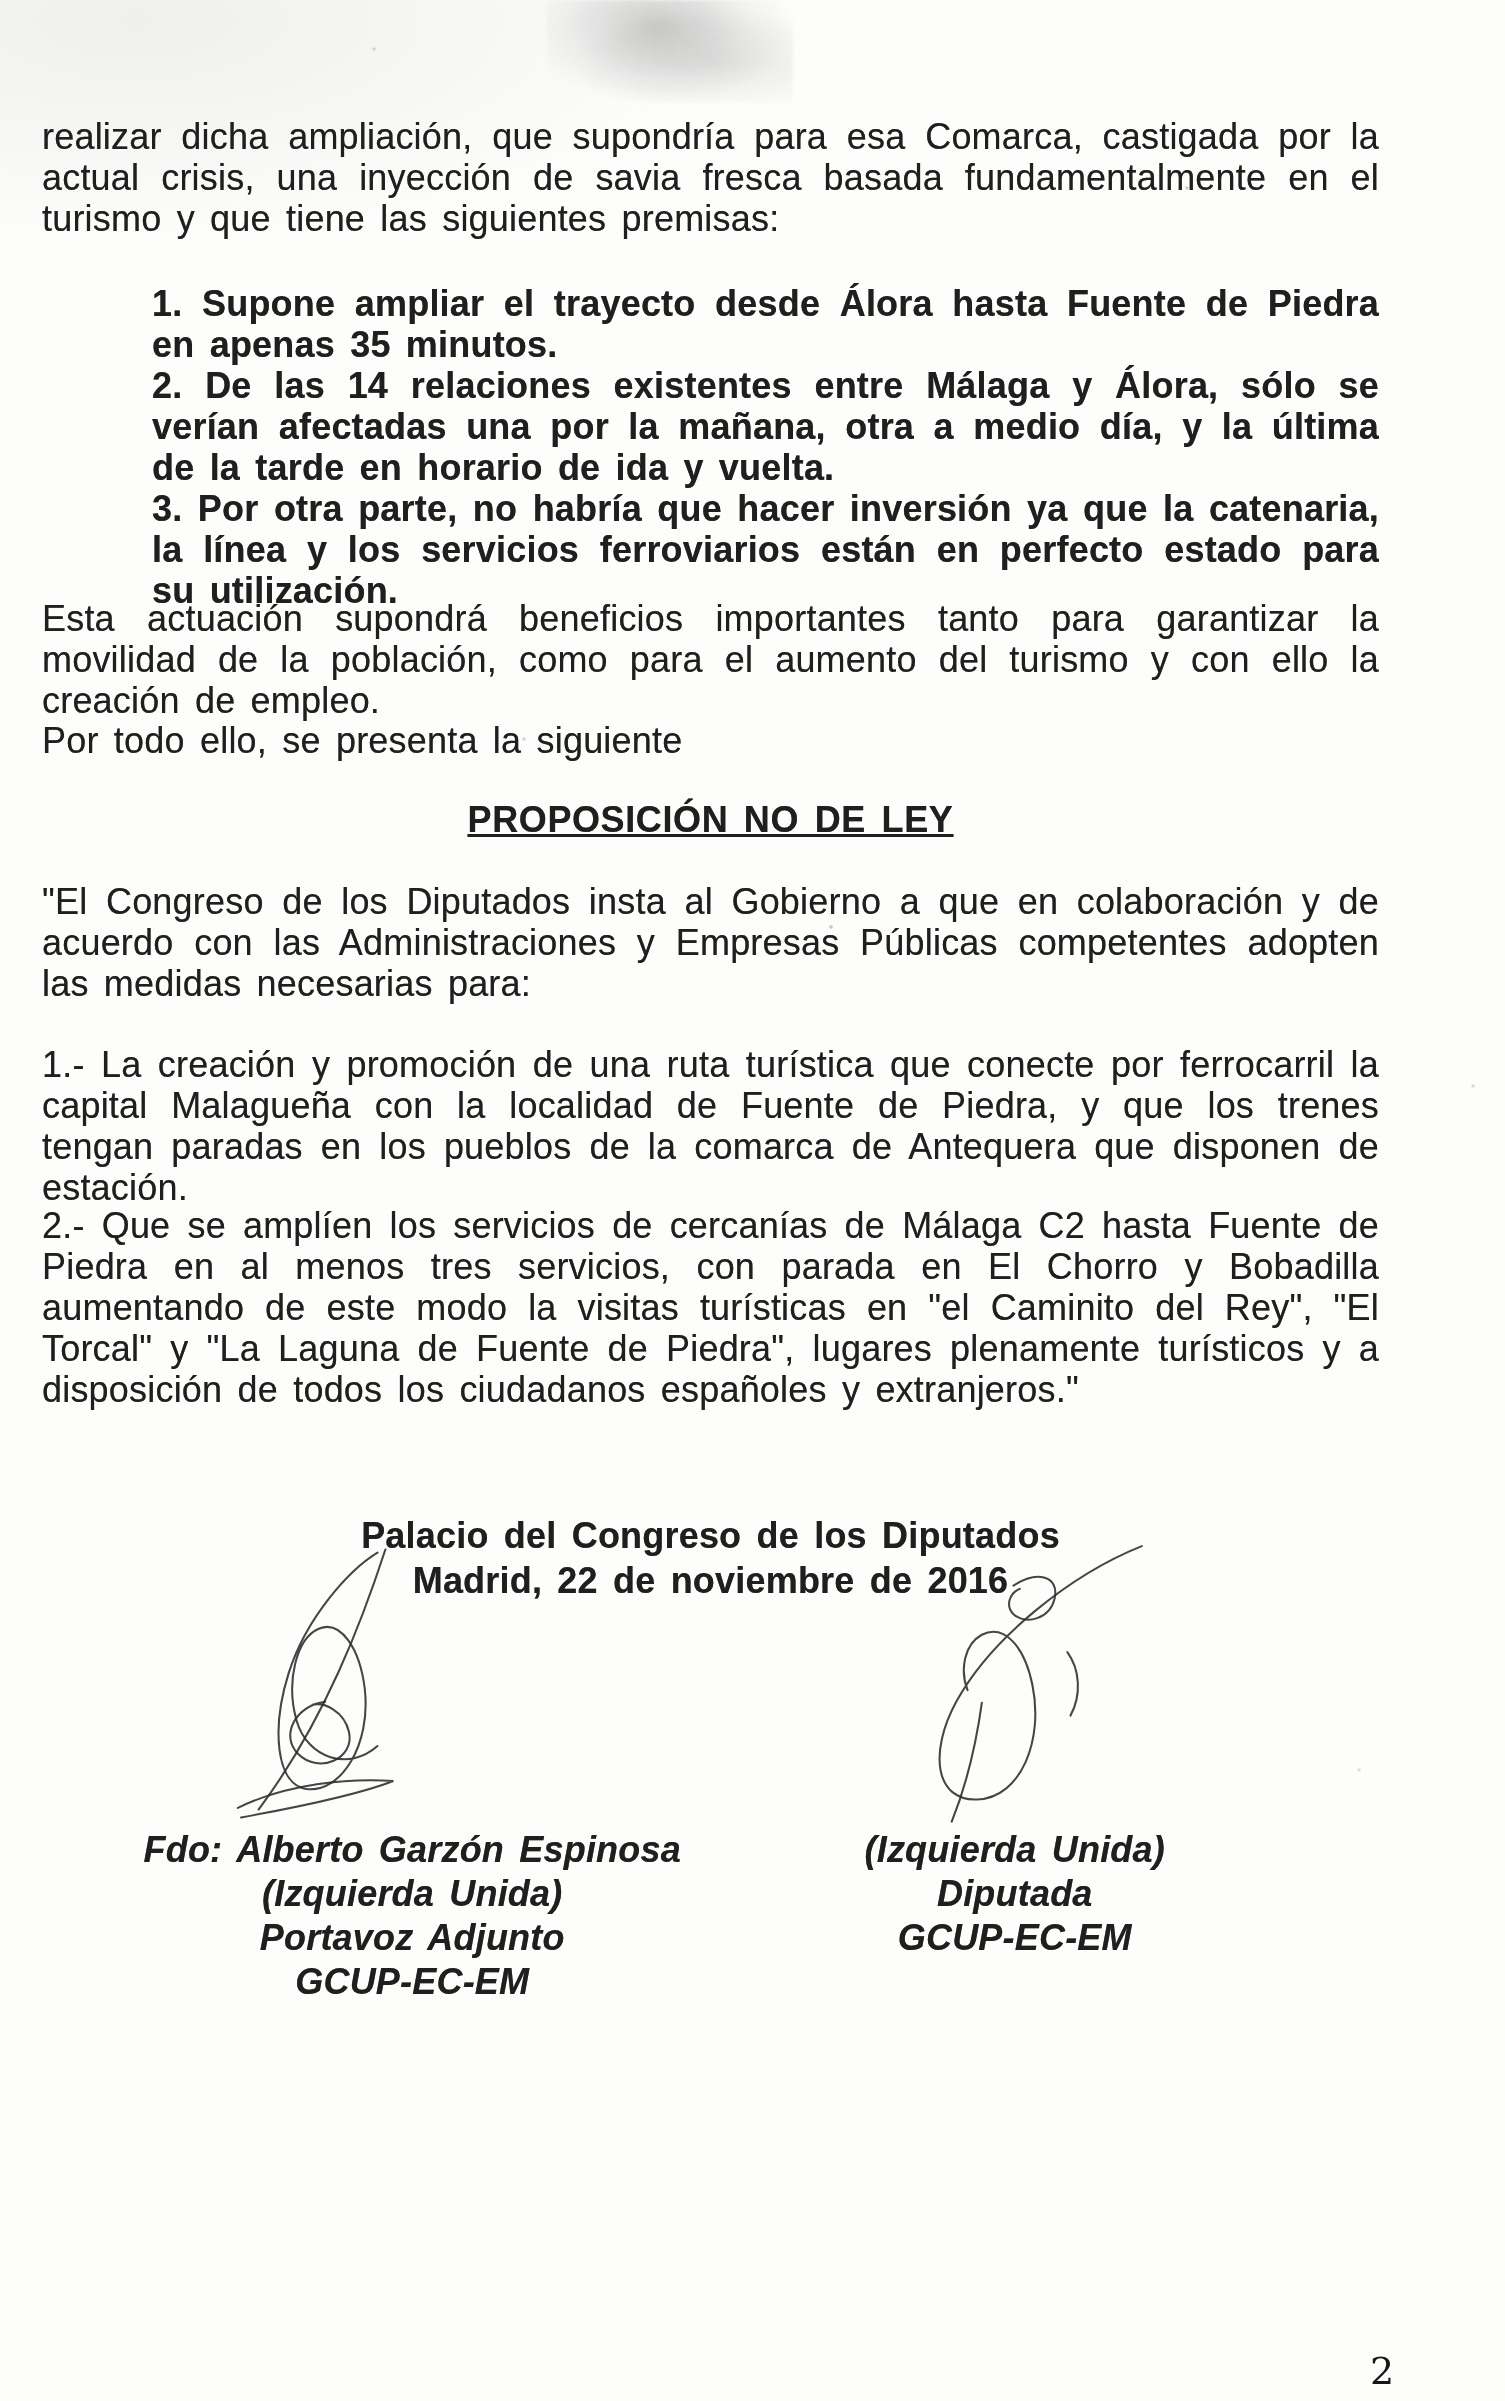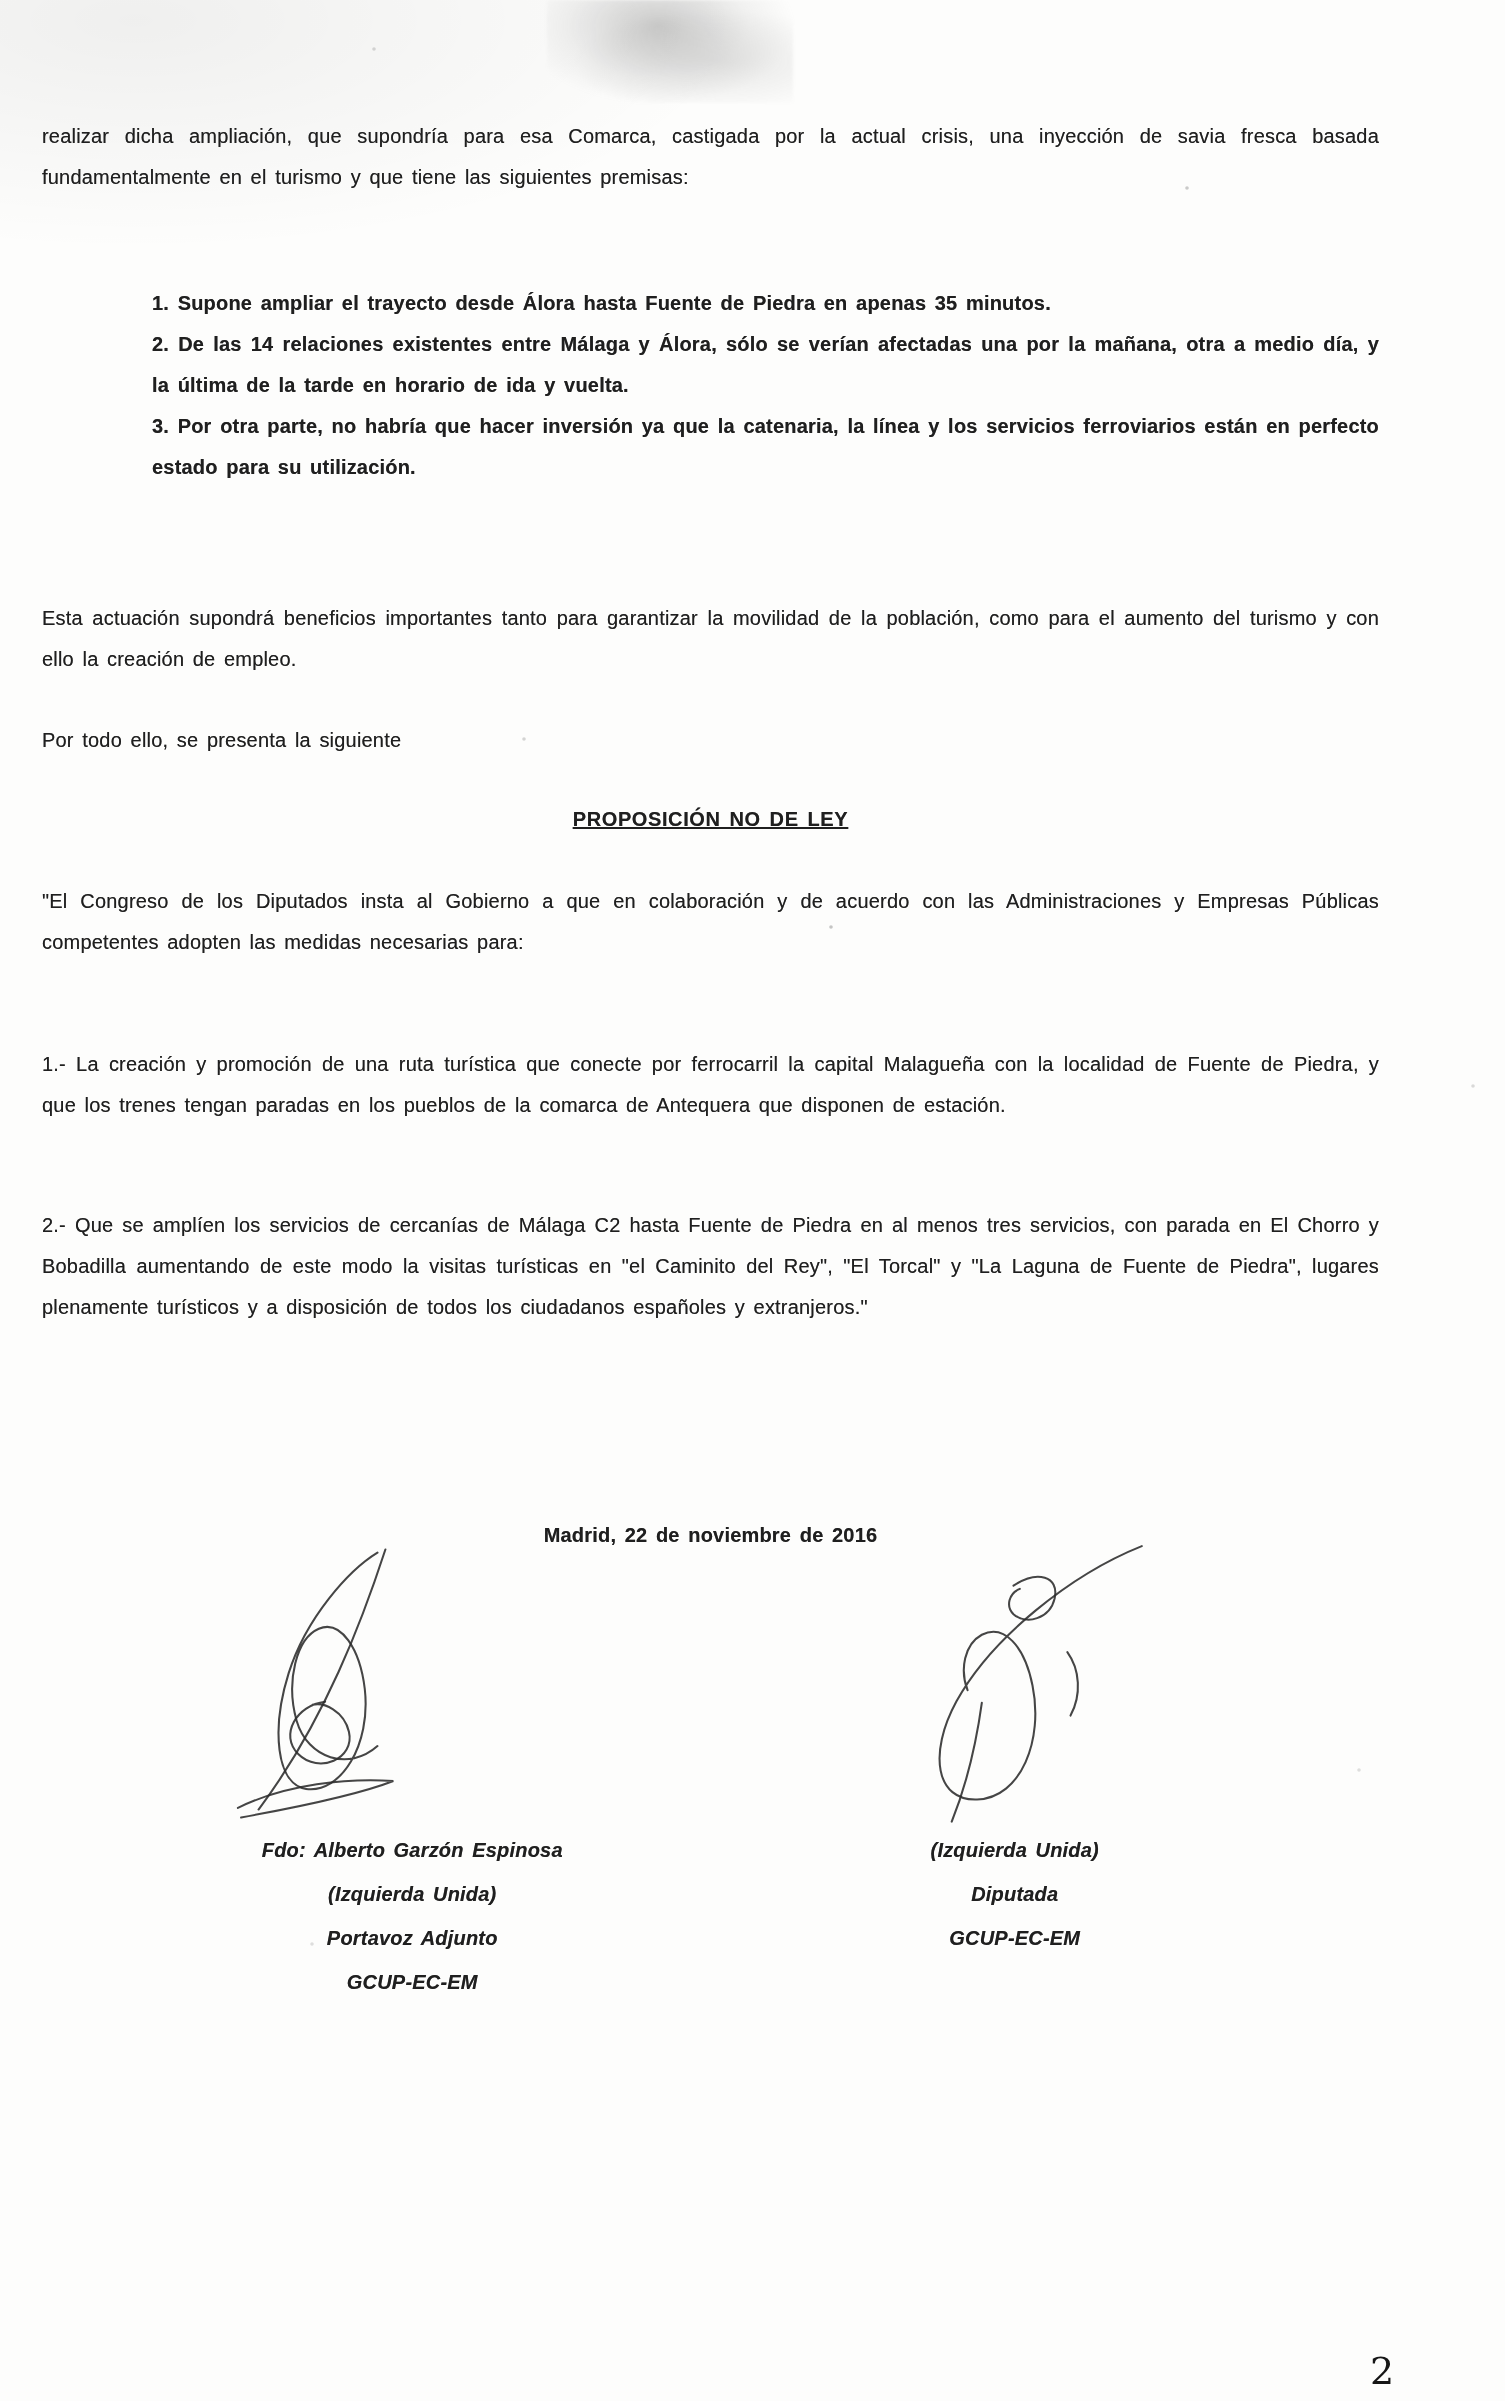--- a/index.html
+++ b/index.html
@@ -44,21 +44,21 @@
       1472px 1085px 0 0.8px rgba(0,0,0,0.14),
       311px 1943px 0 0.8px rgba(0,0,0,0.12),
       1358px 1769px 0 0.8px rgba(0,0,0,0.12);
     pointer-events: none;
   }
 
   .textcol {
     position: absolute;
     left: 42px;
     width: 1337px;
-    font-size: 20px;
+    font-size: 36px;
     line-height: 41px;
     letter-spacing: 0.2px;
     word-spacing: 0.14em;
     text-shadow: 0 0 0.6px rgba(25,25,25,0.6);
   }
   .just { text-align: justify; }
   .list-block { left: 152px; width: 1227px; }
   .centered { text-align: center; }
 
   .heading {
@@ -122,20 +122,21 @@
 
   <div class="textcol centered heading" style="top:799px;text-decoration:underline;">PROPOSICIÓN NO DE LEY</div>
 
   <div class="textcol just" style="top:881px;">"El Congreso de los Diputados insta al Gobierno a que en colaboración y de acuerdo con las Administraciones y Empresas Públicas competentes adopten las medidas necesarias para:</div>
 
   <div class="textcol just" style="top:1044px;">1.- La creación y promoción de una ruta turística que conecte por ferrocarril la capital Malagueña con la localidad de Fuente de Piedra, y que los trenes tengan paradas en los pueblos de la comarca de Antequera que disponen de estación.</div>
 
   <div class="textcol just" style="top:1205px;">2.- Que se amplíen los servicios de cercanías de Málaga C2 hasta Fuente de Piedra en al menos tres servicios, con parada en El Chorro y Bobadilla aumentando de este modo la visitas turísticas en "el Caminito del Rey", "El Torcal" y "La Laguna de Fuente de Piedra", lugares plenamente turísticos y a disposición de todos los ciudadanos españoles y extranjeros."</div>
 
   <div class="textcol centered placedate" style="top:1513px;">
+    <div>Palacio del Congreso de los Diputados</div>
     <div>Madrid, 22 de noviembre de 2016</div>
   </div>
 
   <svg class="signature-svg" style="left:230px; top:1546px;" width="222" height="286" viewBox="0 0 280 360">
     <path d="M186,8 C150,30 96,90 74,160 C52,230 58,300 96,306 C140,312 178,250 170,180 C164,130 140,92 112,104 C84,116 70,170 84,220 C98,268 150,284 186,252"></path>
     <path d="M196,4 C168,90 120,220 36,332"></path>
     <path d="M120,196 C84,200 62,238 86,262 C112,288 158,268 150,234 C144,208 118,196 104,200"></path>
     <path d="M10,330 C70,300 150,292 206,296 C160,314 80,330 14,342"></path>
   </svg>
 

